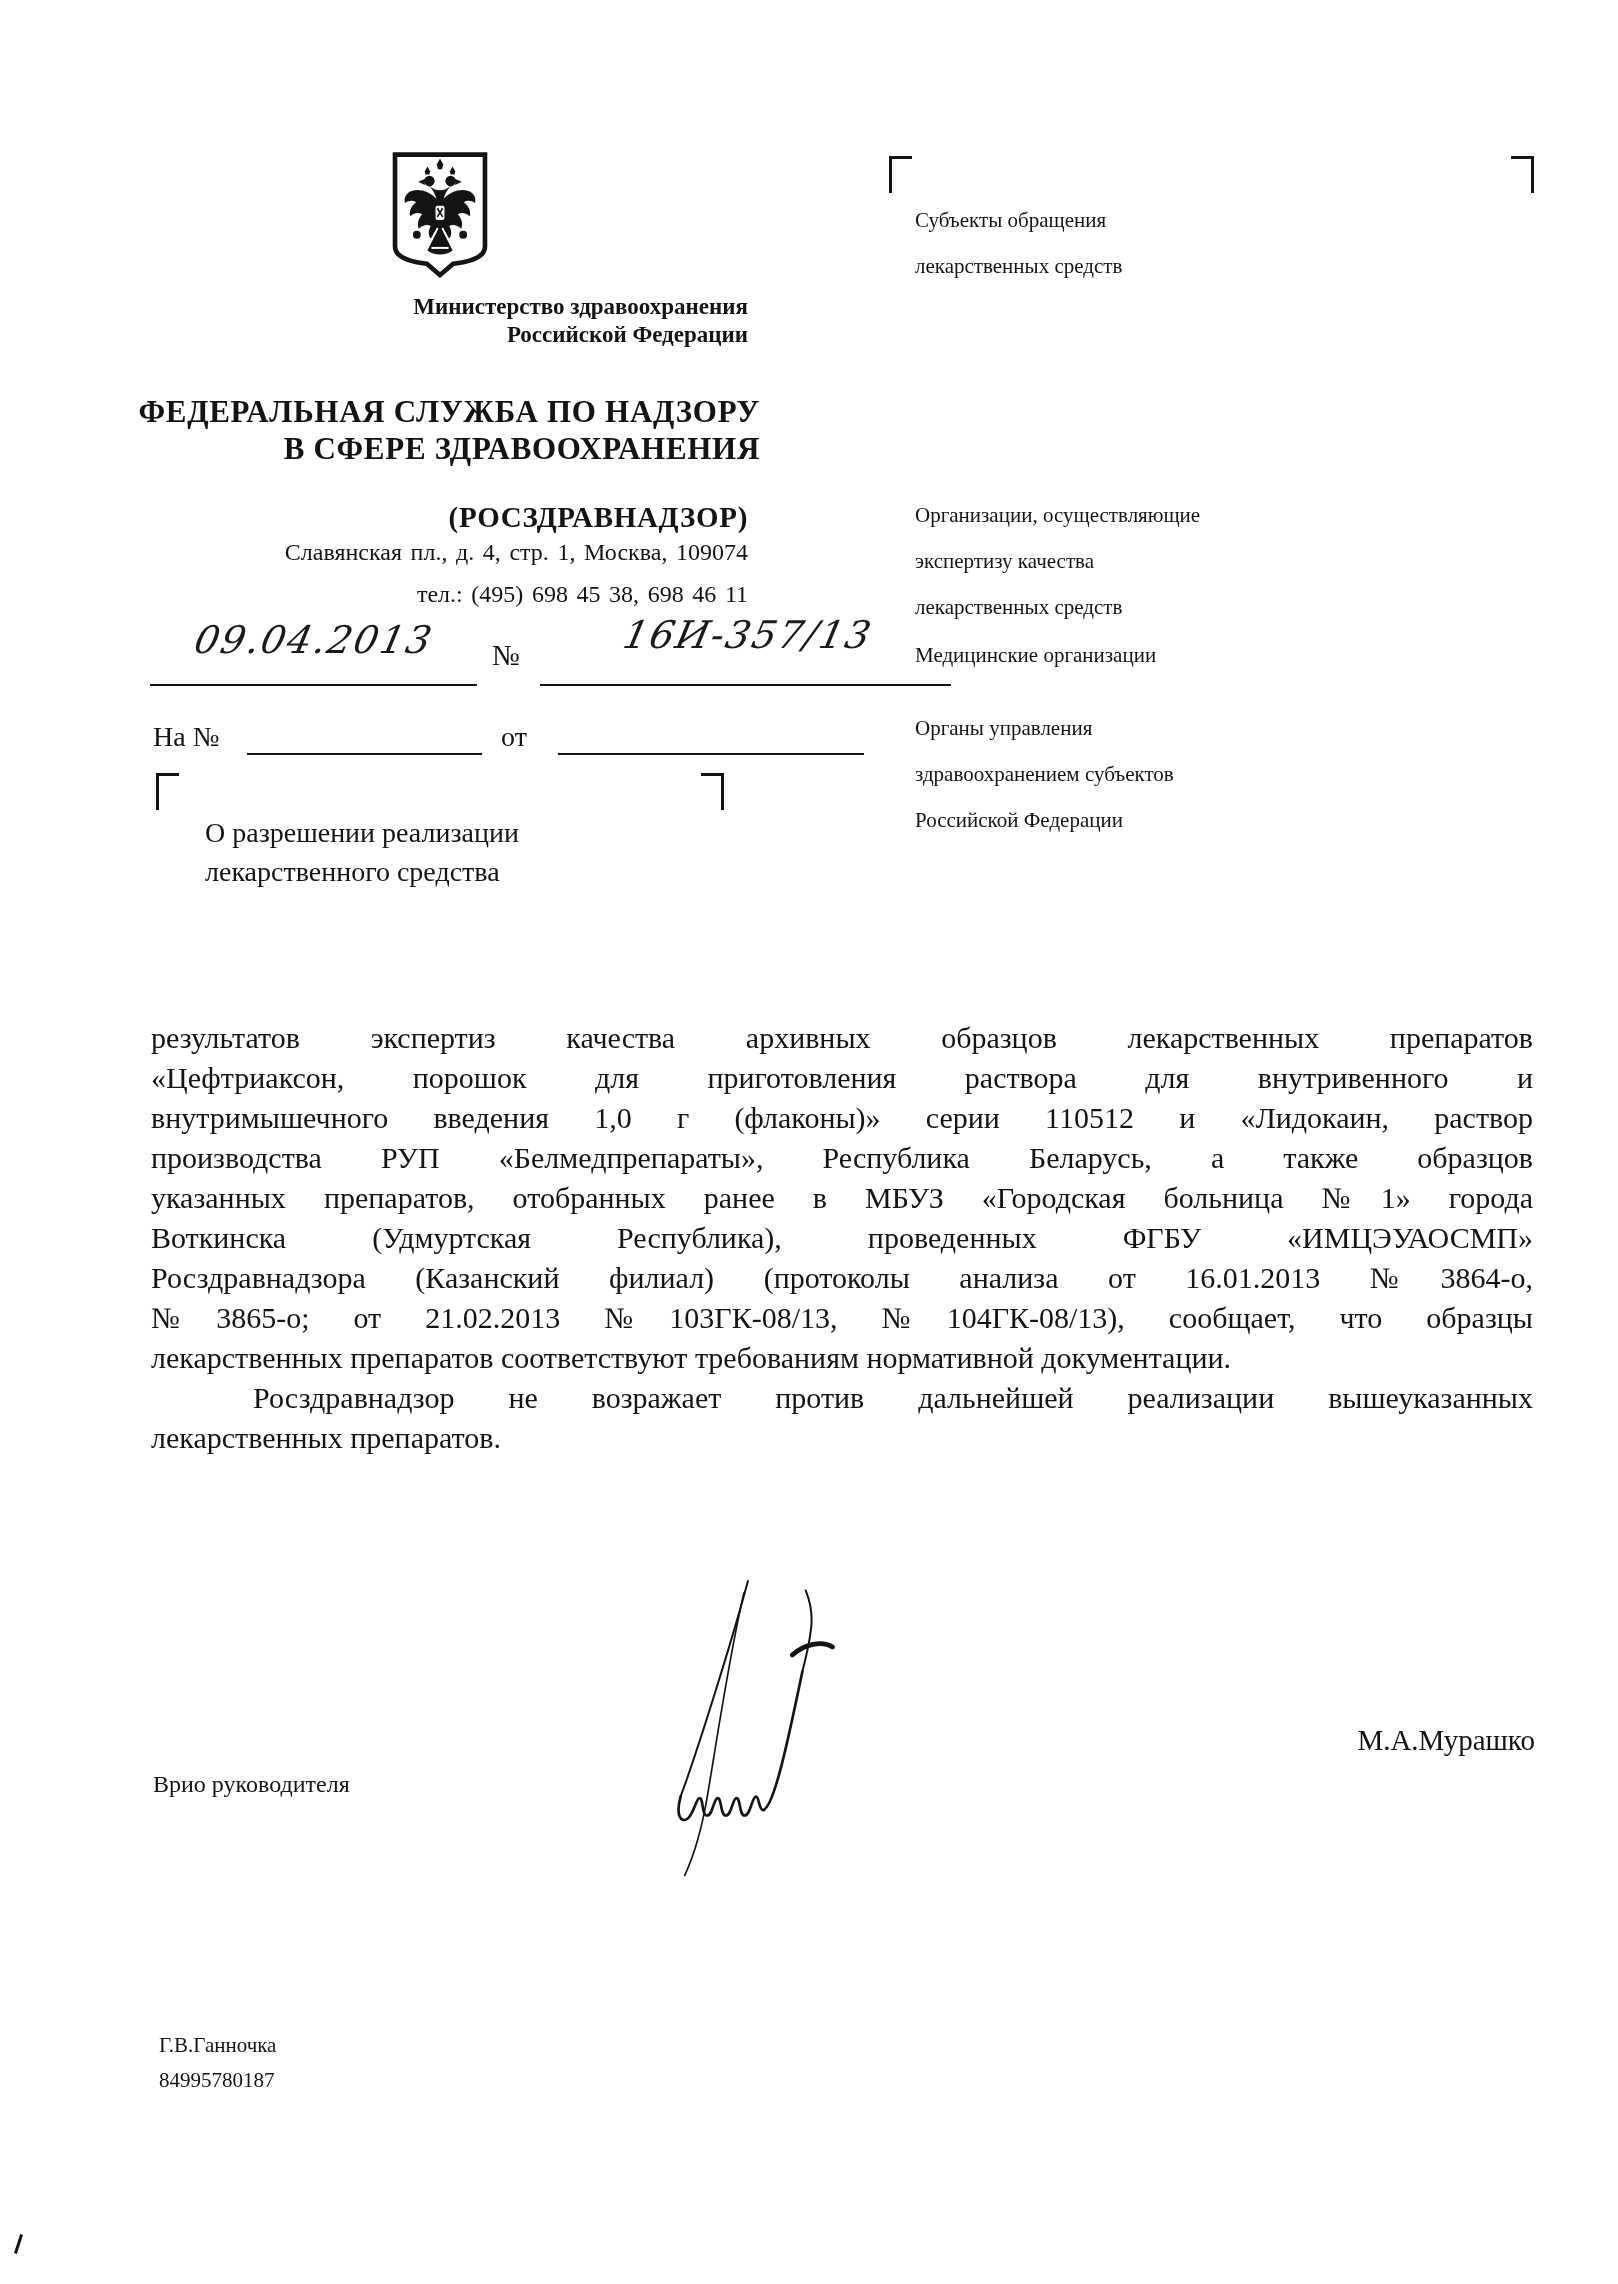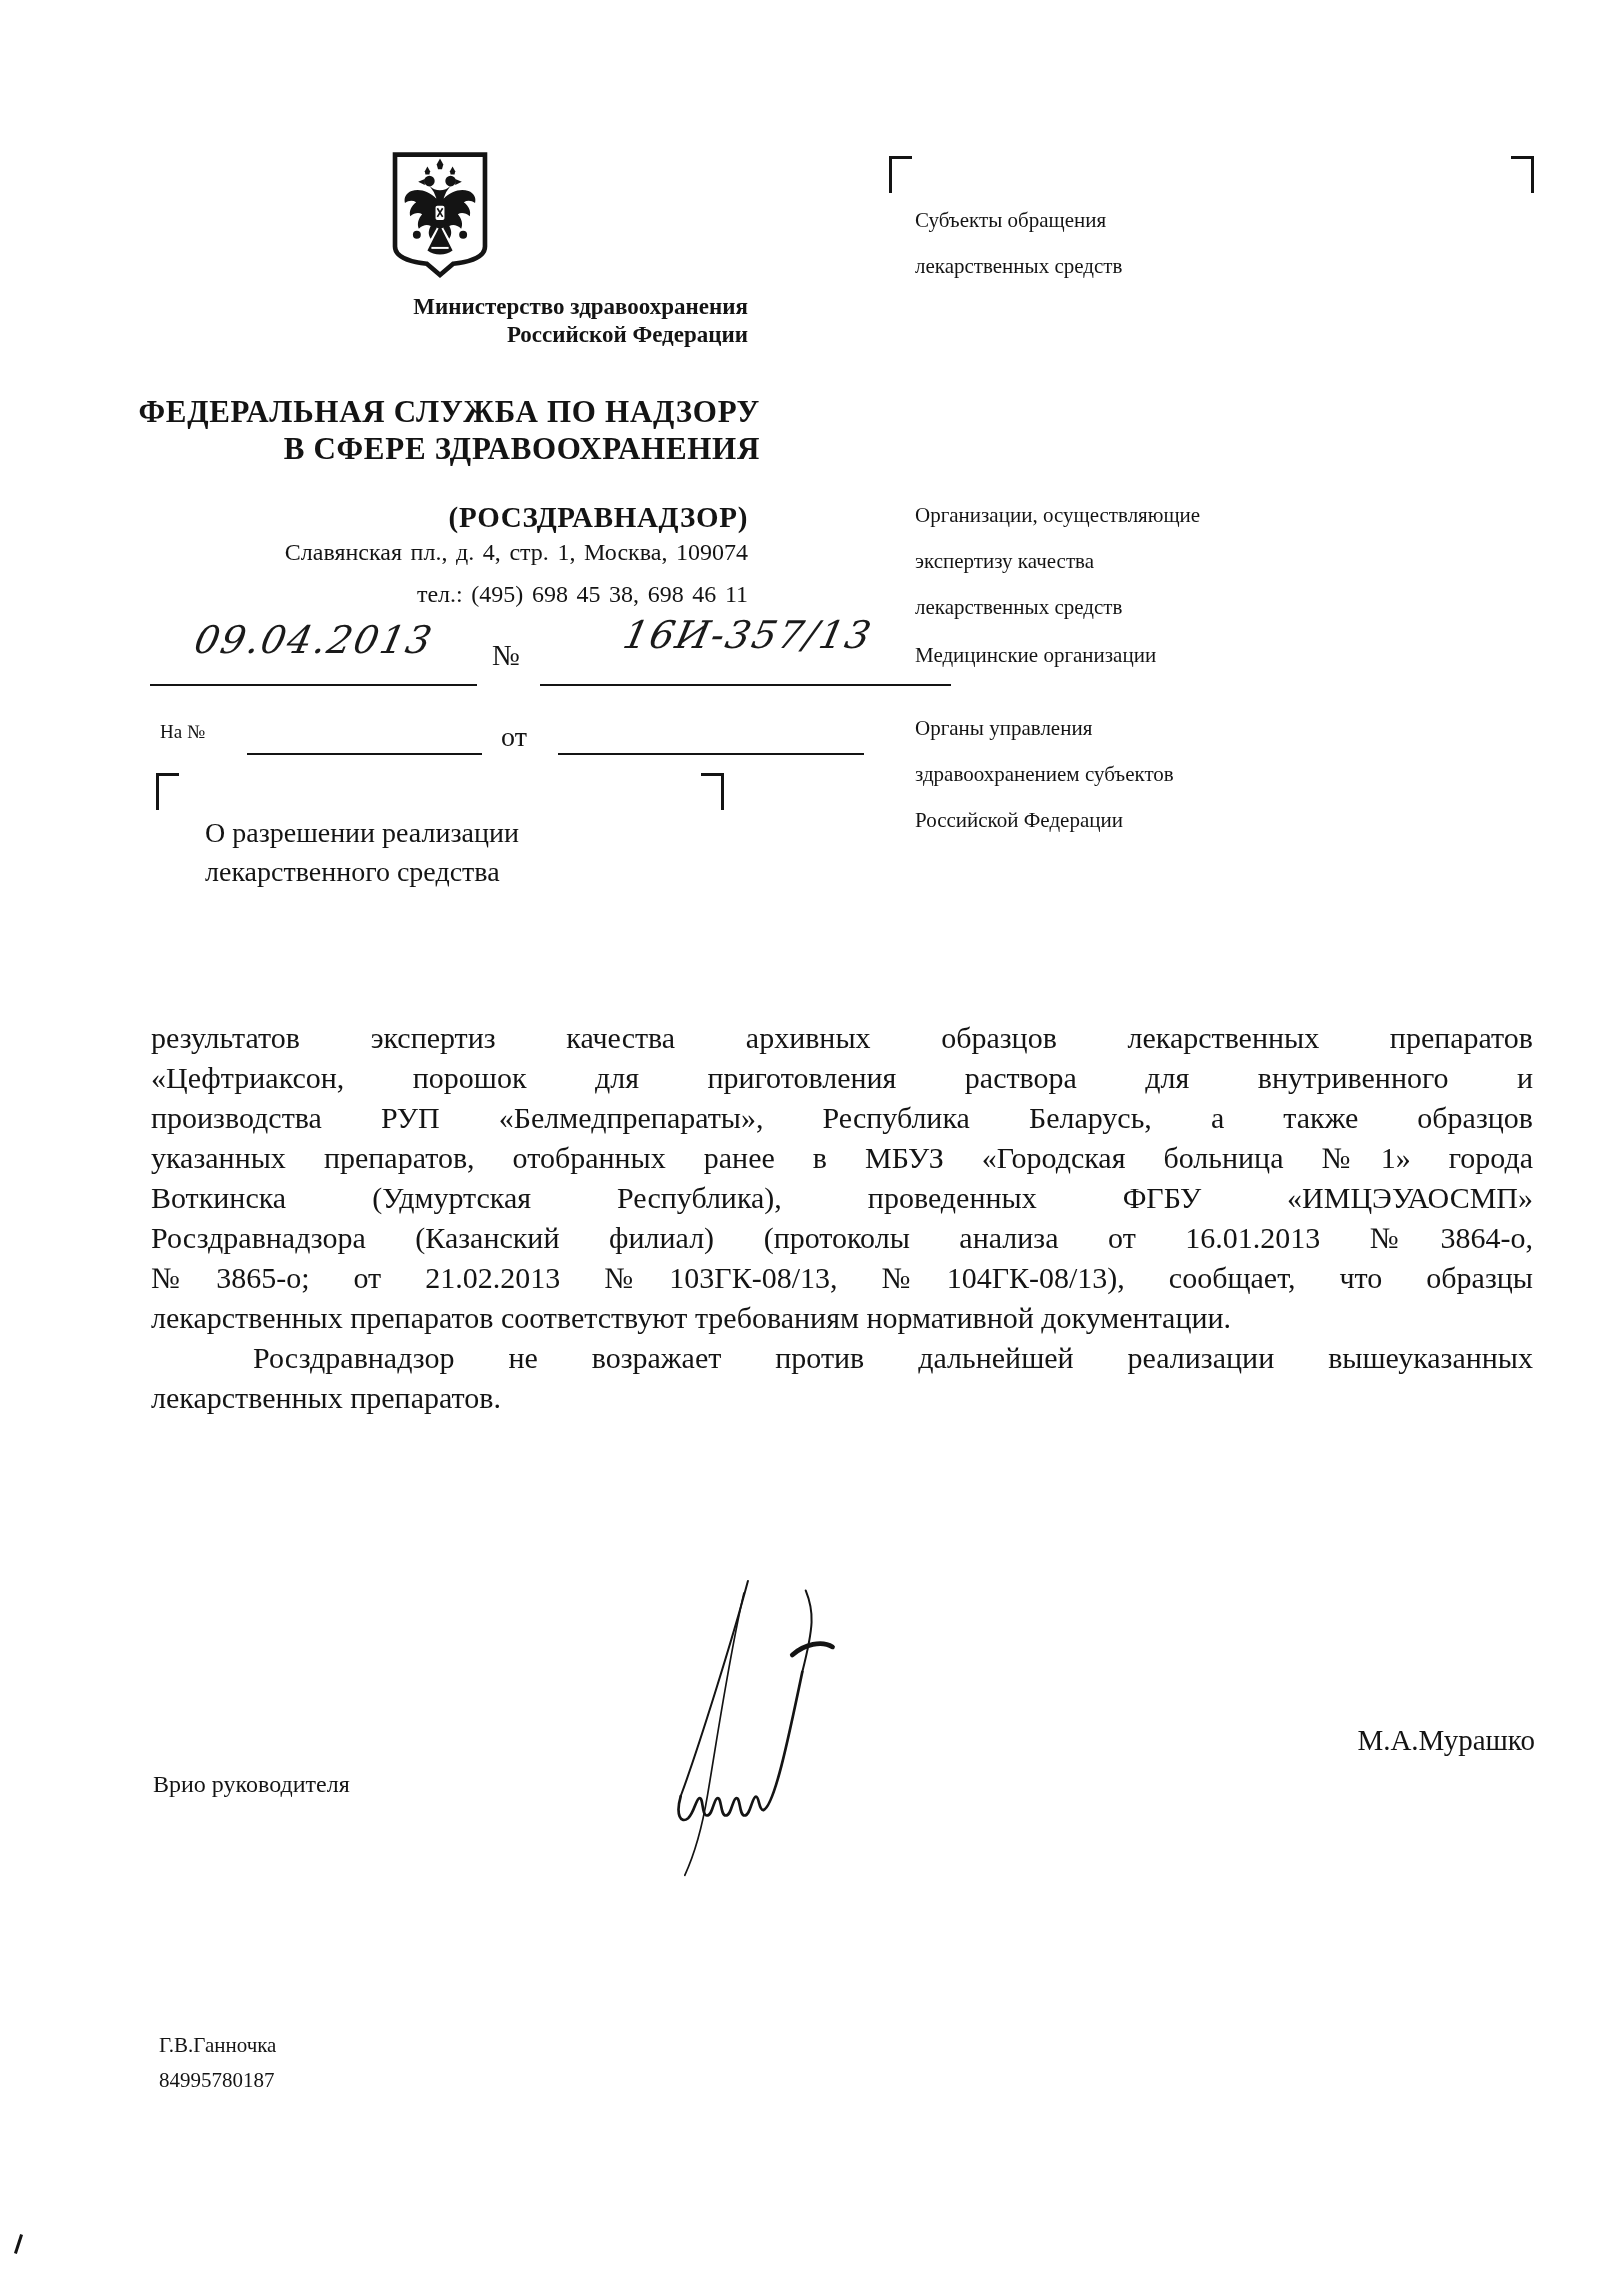--- a/index.html
+++ b/index.html
@@ -33,21 +33,21 @@
     font-size: 38px;
     color: #1a1a1a;
   }
   .date-hw { left: 156px; top: 618px; width: 316px; text-align: center; }
   .num-sign { left: 492px; top: 639px; font-size: 29px; }
   .num-hw  { left: 546px; top: 613px; width: 404px; text-align: center; }
 
   .rule { height: 0; border-top: 2.6px solid #141414; }
   .ul-date   { left: 150px; top: 684px; width: 327px; }
   .ul-num    { left: 540px; top: 684px; width: 411px; }
-  .reply-label { left: 160px; top: 721px; font-size: 19px; }
+  .reply-label { left: 153px; top: 721px; font-size: 28px; }
   .ul-reply1 { left: 247px; top: 753px; width: 235px; }
   .reply-from { left: 501px; top: 721px; font-size: 28px; }
   .ul-reply2 { left: 558px; top: 753px; width: 306px; }
 
   
   .cbr { width: 20px; height: 34px; border-top: 3.3px solid #141414; }
   .cbr.l { border-left: 3.3px solid #141414; }
   .cbr.r { border-right: 3.3px solid #141414; }
   .br-sub-l { left: 156px;  top: 773px; }
   .br-sub-r { left: 701px; top: 773px; }
@@ -143,20 +143,21 @@
 экспертизу качества
 лекарственных средств</div>
   <div class="abs recipient r3">Медицинские организации</div>
   <div class="abs recipient r4">Органы управления
 здравоохранением субъектов
 Российской Федерации</div>
 
   <div class="abs body-block">
     <div class="bline">результатов экспертиз качества архивных образцов лекарственных препаратов</div>
     <div class="bline">«Цефтриаксон, порошок для приготовления раствора для внутривенного и</div>
+    <div class="bline">внутримышечного введения 1,0 г (флаконы)» серии 110512 и «Лидокаин, раствор</div>
     <div class="bline">производства РУП «Белмедпрепараты», Республика Беларусь, а также образцов</div>
     <div class="bline">указанных препаратов, отобранных ранее в МБУЗ «Городская больница №1» города</div>
     <div class="bline">Воткинска (Удмуртская Республика), проведенных ФГБУ «ИМЦЭУАОСМП»</div>
     <div class="bline">Росздравнадзора (Казанский филиал) (протоколы анализа от 16.01.2013 №3864-о,</div>
     <div class="bline">№3865-о; от 21.02.2013 №103ГК-08/13, №104ГК-08/13), сообщает, что образцы</div>
     <div class="bline parend">лекарственных препаратов соответствуют требованиям нормативной документации.</div>
     <div class="bline indent">Росздравнадзор не возражает против дальнейшей реализации вышеуказанных</div>
     <div class="bline parend">лекарственных препаратов.</div>
   </div>
 

